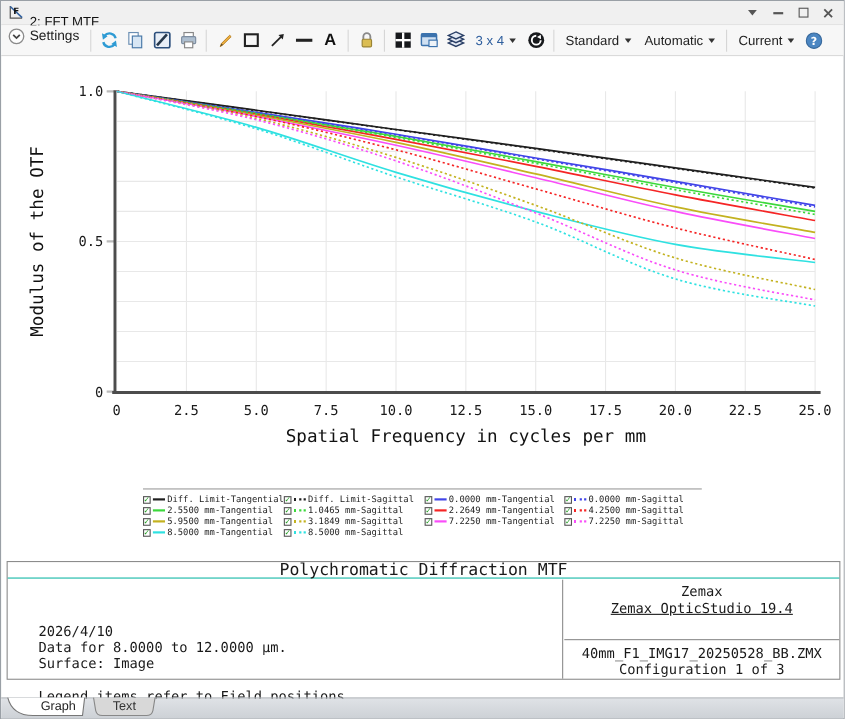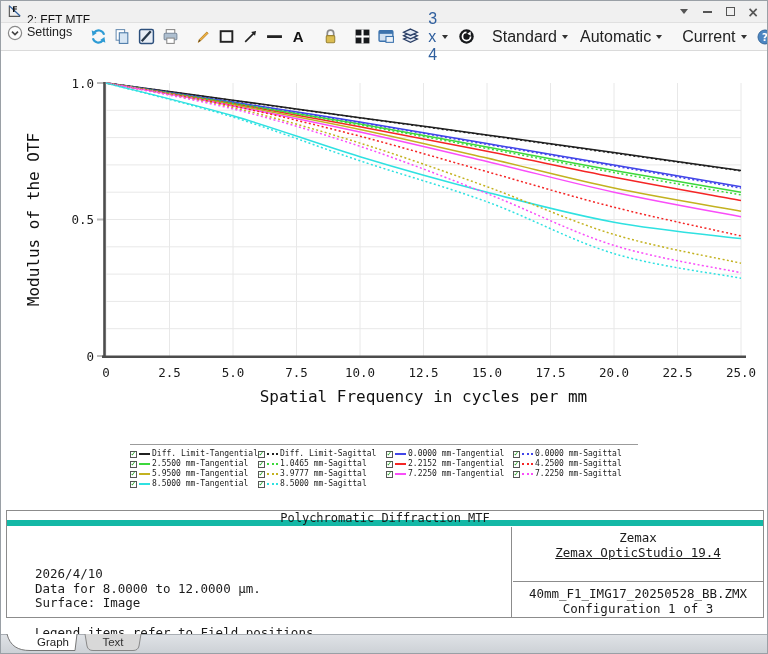--- a/index.html
+++ b/index.html
@@ -18,40 +18,40 @@
   .min-glyph{width:9px;height:2px;background:#555;}
   .max-glyph{width:9px;height:9px;border:1.4px solid #555;}
   .close-glyph{font-size:14px;line-height:14px;color:#555;font-weight:bold;font-family:"DejaVu Sans",sans-serif;}
   
   .toolbar{position:absolute;left:0;top:22px;right:0;height:28px;background:#f7f7f7;
     border-bottom:1px solid #dadada;display:flex;align-items:center;padding:0 4px;}
   .tbtn{height:24px;min-width:24px;display:flex;align-items:center;justify-content:center;
     padding:0 2px;border-radius:2px;}
   .tbtn svg{display:block;}
   .sep{width:1px;height:20px;background:#d6d6d6;margin:0 4px;}
-  .drop{display:flex;align-items:center;height:24px;padding:15px 6px;font-size:16px;color:#222;}
+  .drop{display:flex;align-items:center;height:24px;padding:15px 6px;font-size:12px;color:#222;}
   .drop .arr{width:0;height:0;border-left:3.5px solid transparent;border-right:3.5px solid transparent;border-top:4px solid #333;margin-left:5px;margin-top:1px;}
   .settings-btn{display:flex;align-items:flex-start;height:24px;padding:0 6px 0 2px;font-size:12.5px;color:#222;gap:4px;}
   .a-glyph{font-weight:bold;font-size:15px;color:#111;font-family:"Liberation Sans",sans-serif;}
   
   #plot-svg{position:absolute;left:0;top:50px;pointer-events:none;}
   .legend-sep{position:absolute;left:129px;top:443px;width:508px;height:1px;background:#9b9b9b;}
   #legend{position:absolute;left:129px;top:448px;width:516px;display:grid;
     grid-template-columns:128px 128px 127px 127px;grid-auto-rows:10px;
     font-family:"DejaVu Sans Mono",monospace;font-size:8px;color:#222;}
   .legend-item{display:flex;align-items:center;white-space:nowrap;line-height:10px;}
   .lgc{display:inline-flex;width:7px;height:7px;border:1px solid #555;background:#fff;
     align-items:center;justify-content:center;flex:none;margin-right:1px;}
   .lgc span{font-family:"DejaVu Sans",sans-serif;font-size:7px;line-height:5px;color:#1f9e1f;}
   .lg-sample{display:inline-block;width:11px;flex:none;margin:0 2px 0 1px;}
   
   .footer{position:absolute;left:5px;top:509px;width:758px;height:108px;border:1px solid #8c8c8c;
     font-family:"DejaVu Sans Mono",monospace;color:#1a1a1a;background:#fff;}
-  .f-title{position:absolute;left:0;right:0;top:0;height:15px;border-bottom:6px solid #14b8a6;
-    text-align:center;font-size:12px;line-height:15px;}
+  .f-title{position:absolute;left:0;right:0;top:0;height:15px;border-bottom:1px solid #14b8a6;
+    text-align:center;font-size:15px;line-height:15px;}
   .f-left{position:absolute;left:0;top:16px;bottom:0;width:505px;border-right:1px solid #8c8c8c;}
   .f-left div{position:absolute;left:28px;font-size:12.5px;line-height:14px;white-space:pre;margin-top:16px;}
   .f-date{top:24px;} .f-data{top:39px;} .f-surface{top:53px;} .f-note{top:83px;}
   .f-right{position:absolute;left:506px;right:0;top:16px;bottom:0;}
   .f-right .cell{position:absolute;left:0;right:0;text-align:center;font-size:12.5px;line-height:14px;}
   .f-brand{top:4px;} .f-product{top:19px;text-decoration:underline;}
   .f-divider{position:absolute;left:0;right:0;top:54px;height:1px;background:#8c8c8c;}
   .f-file{top:60px;} .f-config{top:75px;}
   
   .tabbar{position:absolute;left:0;right:0;top:633px;height:36px;
@@ -319,42 +319,42 @@
           <span>✓</span>
         </span>
         <span class="lg-sample" style="border-top: 2px dotted rgb(60, 216, 60);"></span>
         <span>1.0465 mm-Sagittal</span>
       </div>
       <div class="legend-item">
         <span class="lgc">
           <span>✓</span>
         </span>
         <span class="lg-sample" style="border-top: 2px solid rgb(245, 37, 37);"></span>
-        <span>2.2152 mm-Tangential</span>
+        <span>2.2649 mm-Tangential</span>
       </div>
       <div class="legend-item">
         <span class="lgc">
           <span>✓</span>
         </span>
         <span class="lg-sample" style="border-top: 2px dotted rgb(245, 37, 37);"></span>
         <span>4.2500 mm-Sagittal</span>
       </div>
       <div class="legend-item">
         <span class="lgc">
           <span>✓</span>
         </span>
         <span class="lg-sample" style="border-top: 2px solid rgb(195, 178, 32);"></span>
         <span>5.9500 mm-Tangential</span>
       </div>
       <div class="legend-item">
         <span class="lgc">
           <span>✓</span>
         </span>
         <span class="lg-sample" style="border-top: 2px dotted rgb(195, 178, 32);"></span>
-        <span>3.9777 mm-Sagittal</span>
+        <span>3.1849 mm-Sagittal</span>
       </div>
       <div class="legend-item">
         <span class="lgc">
           <span>✓</span>
         </span>
         <span class="lg-sample" style="border-top: 2px solid rgb(249, 77, 249);"></span>
         <span>7.2250 mm-Tangential</span>
       </div>
       <div class="legend-item">
         <span class="lgc">

